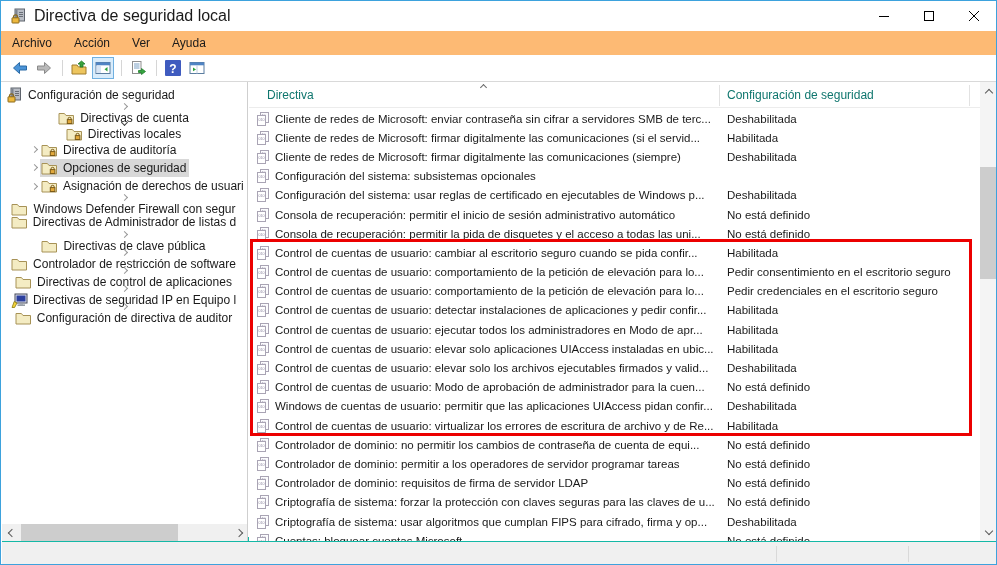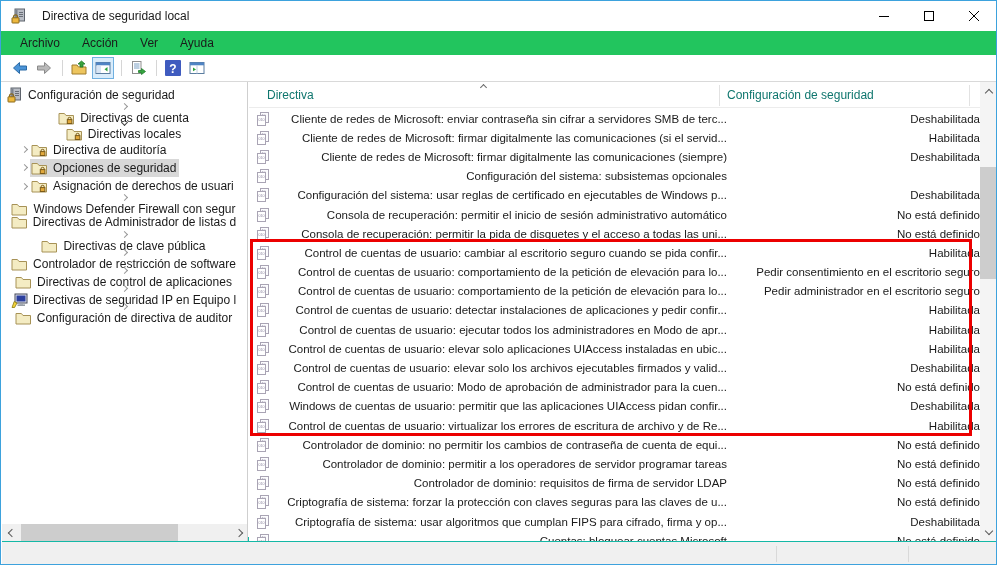--- a/index.html
+++ b/index.html
@@ -4,62 +4,62 @@
 <style>
   html,body{margin:0;padding:0;background:#e8e8e8;}
   *{box-sizing:border-box;}
   .window{
     position:relative;width:997px;height:565px;background:#fff;
     border:1px solid #3da2dd;overflow:hidden;
     font-family:"Liberation Sans",sans-serif;color:#1a1a1a;
   }
   
   .titlebar{position:absolute;top:0;left:0;right:0;height:30px;display:flex;align-items:center;padding-left:9px;background:#fff;}
-  .title-text{font-size:12px;margin-left:15px;}
+  .title-text{font-size:16px;margin-left:7px;}
   .win-controls{position:absolute;top:0;right:0;height:30px;display:flex;}
   .win-btn{width:45px;height:30px;display:flex;align-items:center;justify-content:center;}
   
-  .menubar{position:absolute;top:30px;left:0;right:0;height:24px;display:flex;align-items:center;padding-left:8px;font-size:12px;background:#22c55e;}
+  .menubar{position:absolute;top:30px;left:0;right:0;height:24px;display:flex;align-items:center;padding-left:0;font-size:12px;background:#fdba74;}
   .menu-item{padding:4px 11px;}
   
   .toolbar{position:absolute;top:54px;left:0;right:0;height:27px;display:flex;align-items:center;padding-left:8px;background:#fff;border-bottom:1px solid #d9d9d9;}
   .tb-btn{width:22px;height:22px;display:flex;align-items:center;justify-content:center;margin-right:2px;}
   .tb-btn.active{background:#d9ecfb;border:1px solid #70b0e0;}
   .tb-sep{width:1px;height:16px;background:#d6d6d6;margin:0 5px;}
   
   .content{position:absolute;top:81px;left:1px;width:995px;height:460px;background:#fff;border-bottom:5px solid #14b8a6;}
   
   .tree{position:absolute;left:0;top:0;width:246px;height:459px;border-right:1px solid #cfcfcf;overflow:hidden;background:#fff;}
   .tree-items{position:absolute;top:4px;left:0;right:0;}
   .tree-row{height:18.2px;display:flex;align-items:center;white-space:nowrap;font-size:12px;}
   .tree-row .chev-cell{width:12px;display:flex;justify-content:center;flex:none;}
   .chev-r{width:5px;height:5px;border-top:1px solid #989898;border-right:1px solid #989898;transform:rotate(45deg);}
   .chev-d{width:5px;height:5px;border-top:1px solid #3c3c3c;border-right:1px solid #3c3c3c;transform:rotate(135deg);margin-top:-2px;}
-  .lvl0{padding-left:3px;} .lvl1{padding-left:0;flex-direction:column;} .lvl2{padding-left:16px;}
+  .lvl0{padding-left:3px;} .lvl1{padding-left:0;flex-direction:column;} .lvl2{padding-left:26px;}
   .sel-wrap{display:flex;align-items:center;padding:1px 3px 1px 1px;}
   .sel-wrap.selected{background:#d8d8d8;}
   .tree-icon{width:17px;height:16px;flex:none;margin-right:5px;display:flex;align-items:center;}
   
   .hscroll{position:absolute;left:0;bottom:0;width:246px;height:17px;background:#f0f0f0;}
   .hscroll .sb-btn{position:absolute;top:0;width:17px;height:17px;display:flex;align-items:center;justify-content:center;}
   .hscroll .sb-left{left:0;} .hscroll .sb-right{right:0;}
   .hthumb{position:absolute;left:19px;top:0;width:157px;height:17px;background:#cdcdcd;}
   .sb-chev{width:6px;height:6px;border-top:1.5px solid #5a5a5a;border-right:1.5px solid #5a5a5a;}
   .sb-up{transform:rotate(-45deg);margin-top:2px;} .sb-down{transform:rotate(135deg);margin-bottom:2px;}
   .sb-lt{transform:rotate(-135deg);margin-left:2px;} .sb-rt{transform:rotate(45deg);margin-right:2px;}
   
   .list{position:absolute;left:247px;top:0;width:748px;height:459px;overflow:hidden;background:#fff;}
   .list-header{position:absolute;top:0;left:0;right:17px;height:26px;border-bottom:1px solid #ececec;font-size:12px;color:#0f766e;}
   .col-h{position:absolute;top:0;height:26px;display:flex;align-items:center;}
   .col-h-policy{left:18px;width:450px;}
   .col-h-setting{left:478px;width:240px;}
   .col-sep{position:absolute;top:3px;height:21px;width:1px;background:#e2e2e2;}
   .sort-chev{position:absolute;left:232px;top:3px;width:5px;height:5px;border-top:1px solid #6a6a6a;border-right:1px solid #6a6a6a;transform:rotate(-45deg);}
   .list-rows{position:absolute;top:27px;left:0;width:731px;bottom:0;overflow:hidden;}
-  .list-row{height:19.2px;display:grid;grid-template-columns:26px 452px auto;align-items:center;font-size:11.5px;white-space:nowrap;text-align:right;}
+  .list-row{height:19.2px;display:grid;grid-template-columns:26px 452px auto;align-items:center;font-size:11.5px;white-space:nowrap;}
   .row-icon{margin-left:7px;width:14px;height:14px;}
   .cell-policy,.cell-setting{overflow:hidden;}
   
   .red-box{position:absolute;left:1px;top:157px;width:722px;height:197px;border:3px solid #ec0000;pointer-events:none;z-index:5;}
   
   .vscroll{position:absolute;right:0;top:0;width:17px;height:459px;background:#f4f4f4;}
   .vscroll .sb-btn{position:absolute;left:0;width:17px;height:17px;display:flex;align-items:center;justify-content:center;}
   .vscroll .sb-top{top:1px;} .vscroll .sb-bottom{bottom:1px;}
   .vthumb{position:absolute;left:0;top:85px;width:17px;height:112px;background:#cdcdcd;}
   
@@ -503,21 +503,21 @@
           <div class="list-row">
             <span class="row-icon">
               <svg width="14" height="14" viewBox="0 0 14 14">
                 <rect x="4.5" y="0.5" width="8" height="10" fill="#fcfcfe" stroke="#a9a4b4"></rect>
                 <text x="5.6" y="4.6" font-size="3.6" fill="#8d87a0" font-family="sans-serif">10</text>
                 <rect x="1.5" y="3.5" width="8" height="10" fill="#ffffff" stroke="#a9a4b4"></rect>
                 <text x="2.6" y="8.6" font-size="3.6" fill="#8d87a0" font-family="sans-serif">010</text>
               </svg>
             </span>
             <span class="cell-policy">Control de cuentas de usuario: comportamiento de la petición de elevación para lo...</span>
-            <span class="cell-setting">Pedir administrador en el escritorio seguro</span>
+            <span class="cell-setting">Pedir credenciales en el escritorio seguro</span>
           </div>
           <div class="list-row">
             <span class="row-icon">
               <svg width="14" height="14" viewBox="0 0 14 14">
                 <rect x="4.5" y="0.5" width="8" height="10" fill="#fcfcfe" stroke="#a9a4b4"></rect>
                 <text x="5.6" y="4.6" font-size="3.6" fill="#8d87a0" font-family="sans-serif">10</text>
                 <rect x="1.5" y="3.5" width="8" height="10" fill="#ffffff" stroke="#a9a4b4"></rect>
                 <text x="2.6" y="8.6" font-size="3.6" fill="#8d87a0" font-family="sans-serif">010</text>
               </svg>
             </span>

